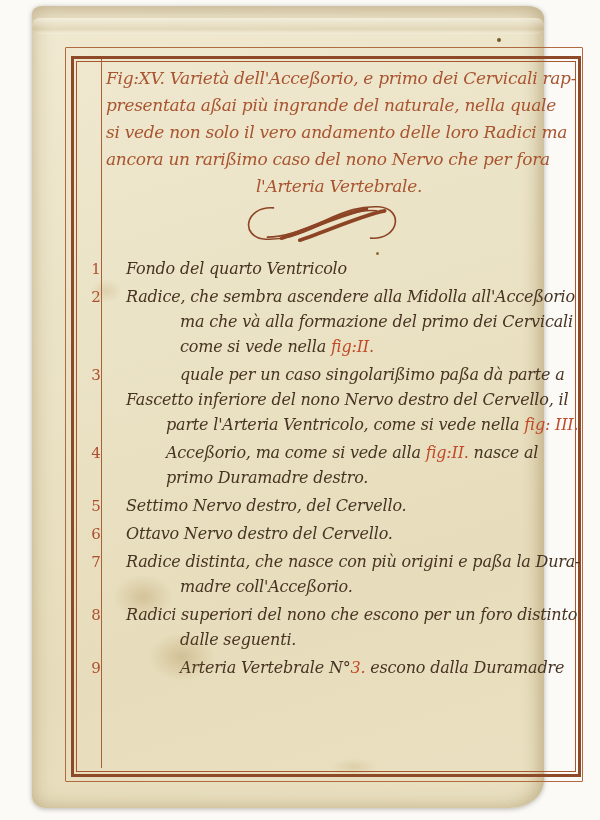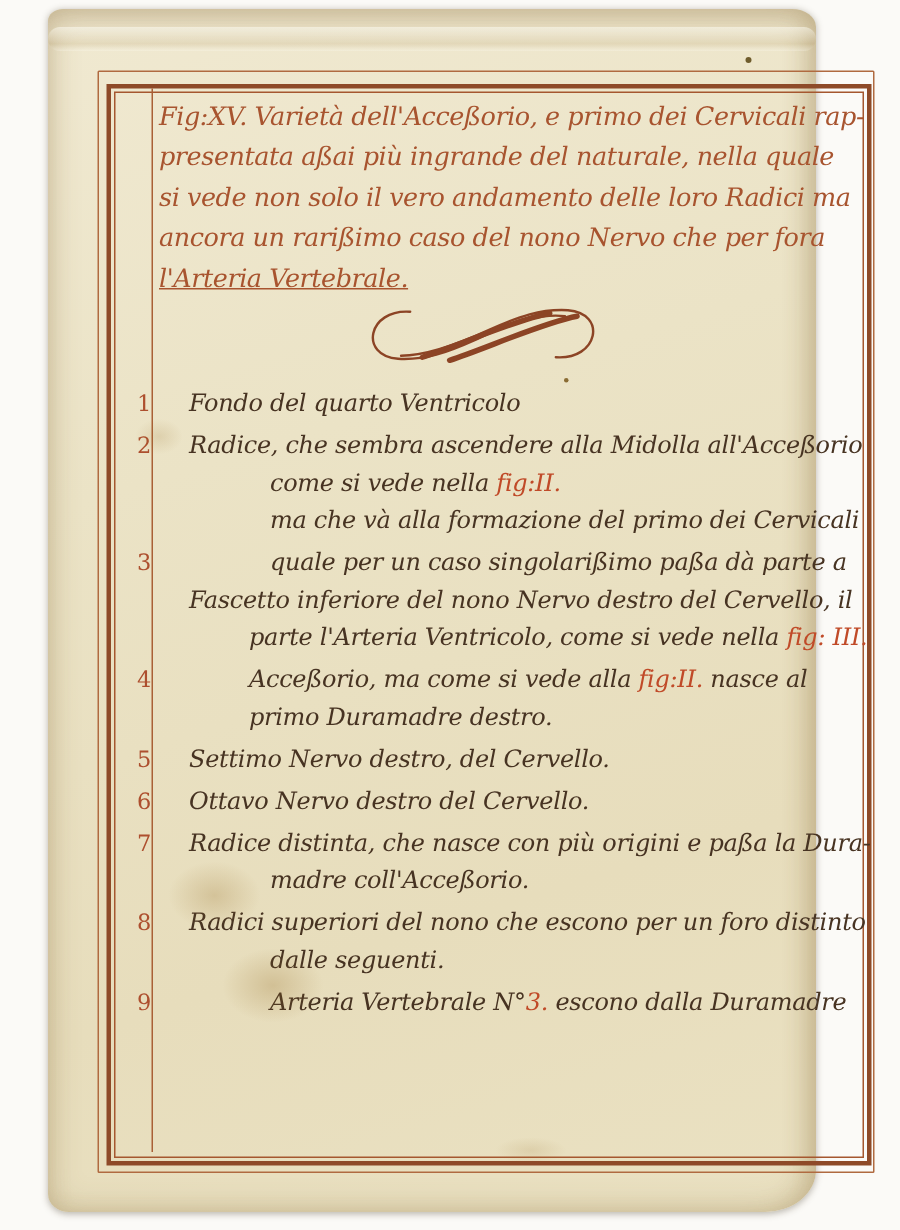--- a/index.html
+++ b/index.html
@@ -41,21 +41,21 @@
   .margin-line{
     position:absolute;left:69px;top:53px;width:1px;height:709px;
     background:#a96036;
   }
   
   .title-block{
     position:absolute;left:74px;top:59px;width:466px;
     color:#a8542f;font-style:italic;font-size:17px;line-height:27px;
     letter-spacing:-0.3px;white-space:nowrap;
   }
-  .t-center{text-align:left;white-space:normal;text-decoration:underline;}
+  .t-center{text-align:center;white-space:normal;}
   
   .flourish-wrap{position:absolute;left:0;top:193px;width:580px;text-align:center;}
   
   .list{position:absolute;left:94px;top:250px;width:450px;
     color:#473322;font-style:italic;font-size:16px;line-height:25px;
     letter-spacing:-0.2px;}
   .item{position:relative;margin:0 0 3px 0;}
   .num{
     position:absolute;left:-40px;top:1px;width:20px;text-align:center;
     color:#ad4f2e;font-style:normal;font-size:15px;
@@ -107,22 +107,22 @@
   <div class="list">
 
     <div class="item">
       <span class="num">1</span>
       <div class="line">Fondo del quarto Ventricolo</div>
     </div>
 
     <div class="item">
       <span class="num">2</span>
       <div class="line">Radice, che sembra ascendere alla Midolla all'Acceßorio</div>
+      <div class="line cont">ma che và alla formazione del primo dei Cervicali</div>
       <div class="line cont"><span>come si vede nella </span><span class="red">fig:II.</span></div>
-      <div class="line cont">ma che và alla formazione del primo dei Cervicali</div>
     </div>
 
     <div class="item">
       <span class="num">3</span>
       <div class="line cont">quale per un caso singolarißimo paßa dà parte a</div>
       <div class="line">Fascetto inferiore del nono Nervo destro del Cervello, il</div>
       <div class="line cont2"><span>parte l'Arteria Ventricolo, come si vede nella </span><span class="red">fig: III.</span></div>
     </div>
 
     <div class="item">

